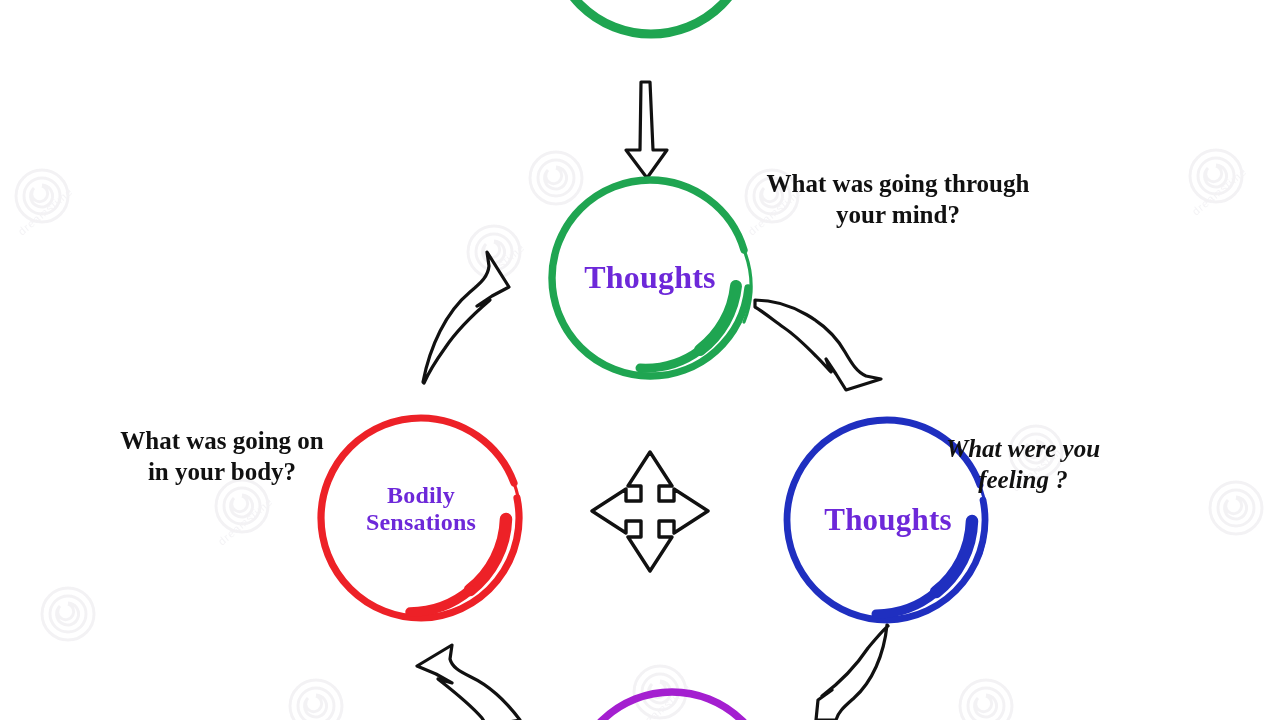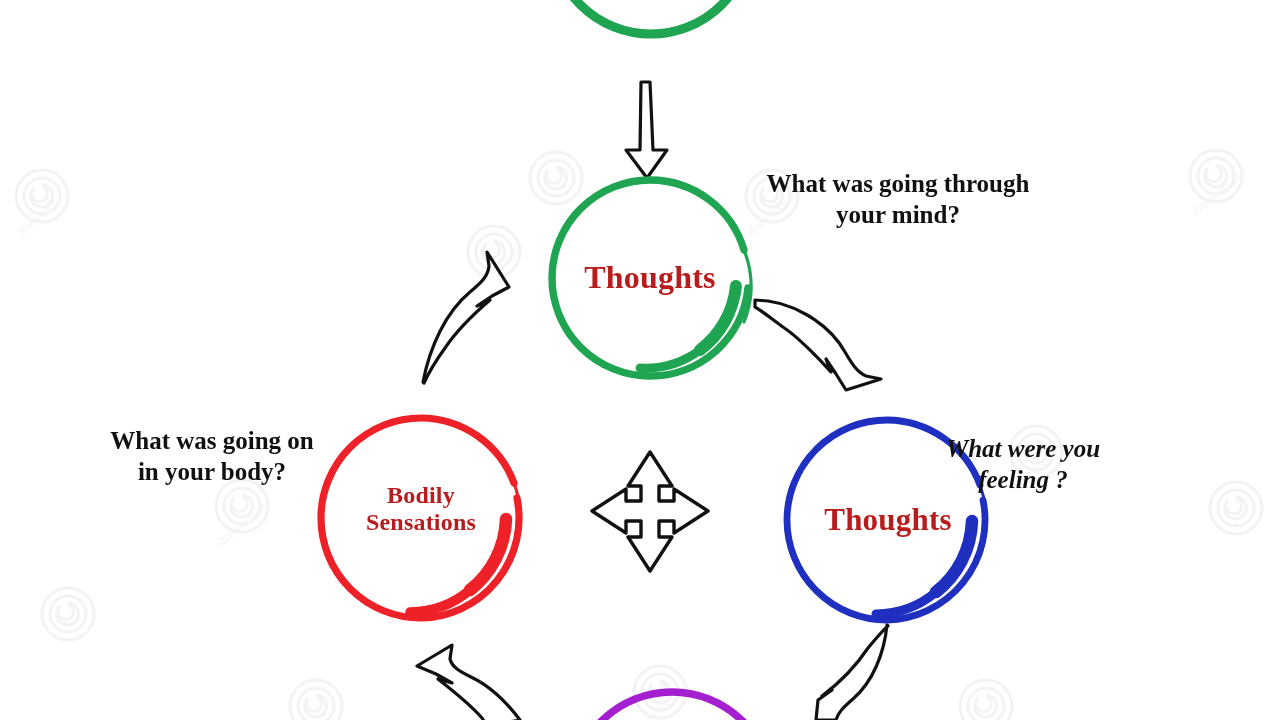--- a/index.html
+++ b/index.html
@@ -18,21 +18,21 @@
   #canvas {
     position: absolute;
     left: 0;
     top: 0;
     width: 1280px;
     height: 720px;
   }
   .node-label {
     position: absolute;
     text-align: center;
-    color: #b91c1c;
+    color: #6d28d9;
     font-family: "Liberation Serif", "DejaVu Serif", serif;
     font-weight: 700;
     letter-spacing: 0.2px;
     white-space: pre;
     line-height: 1.12;
     pointer-events: none;
   }
   .question {
     position: absolute;
     text-align: center;
@@ -60,21 +60,21 @@
     top: 503px;
     width: 200px;
     font-size: 31px;
   }
   #q-thoughts {
     left: 738px;
     top: 168px;
     width: 320px;
   }
   #q-bodily {
-    left: 78px;
+    left: 88px;
     top: 425px;
     width: 268px;
   }
   #q-emotions {
     left: 910px;
     top: 433px;
     width: 226px;
     font-style: italic;
   }
 </style>

